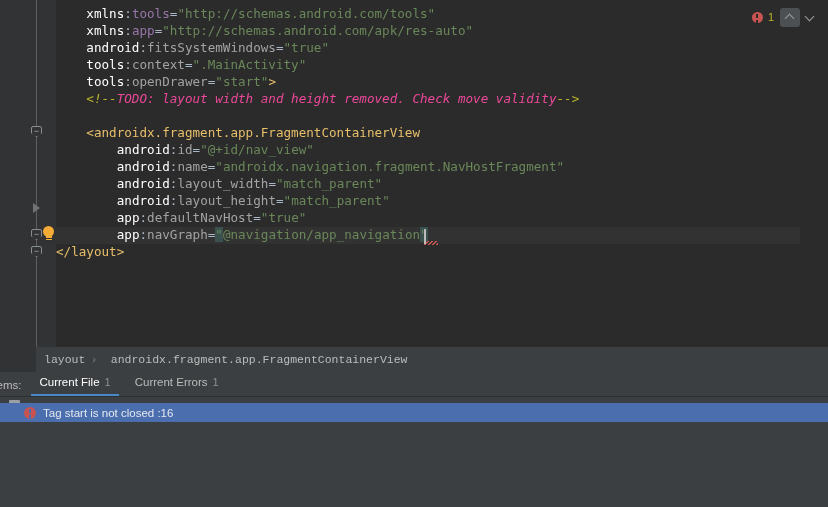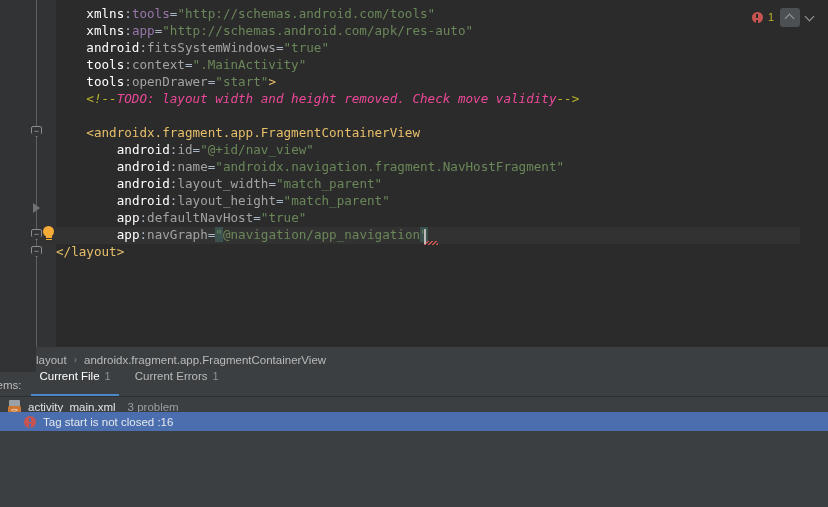--- a/index.html
+++ b/index.html
@@ -242,21 +242,21 @@
     position: absolute;
     left: 0; top: 347px;
     width: 828px; height: 25px;
     background: #3c3f41;
     display: flex;
     align-items: center;
     font-size: 11.5px;
     color: #b0b3b5;
   }
   .bc-gutterpad { width: 36px; height: 25px; background: #313335; }
-  .bc-item { margin-left: 0px; color: #bbbbbb; }
+  .bc-item { margin-left: 8px; color: #bbbbbb; font-family: Liberation Mono, monospace; }
   .bc-sep {
     margin: 0 7px;
     color: #808386;
     font-size: 10px;
   }
 
   
   .problems {
     position: absolute;
     left: 0; top: 372px;
@@ -271,21 +271,21 @@
     align-items: flex-end;
     font-size: 11.5px;
   }
   .prob-title {
     color: #bbbbbb;
     padding: 0 6px 5px 0;
     margin-left: -6px;
   }
   .ptab {
     position: relative;
-    padding: 0 12px 14px 12px;
+    padding: 0 12px 8px 12px;
     color: #bbbbbb;
     display: flex;
     align-items: baseline;
   }
   .ptab .cnt {
     color: #8d9194;
     margin-left: 5px;
     font-size: 11px;
   }
   .ptab.active { color: #ffffff; }
@@ -307,21 +307,21 @@
     position: absolute;
     left: 0;
     width: 828px;
     height: 19px;
     display: flex;
     align-items: center;
     font-size: 11.5px;
   }
   .prob-row.file { top: 25px; color: #d4d7d9; }
   .prob-row.issue {
-    top: 40px;
+    top: 31px;
     background: #4b6eaf;
     color: #e4e8ec;
   }
   .xml-icon {
     width: 14px; height: 14px;
     margin-left: 8px;
     margin-right: 6px;
     position: relative;
     flex: none;
   }

